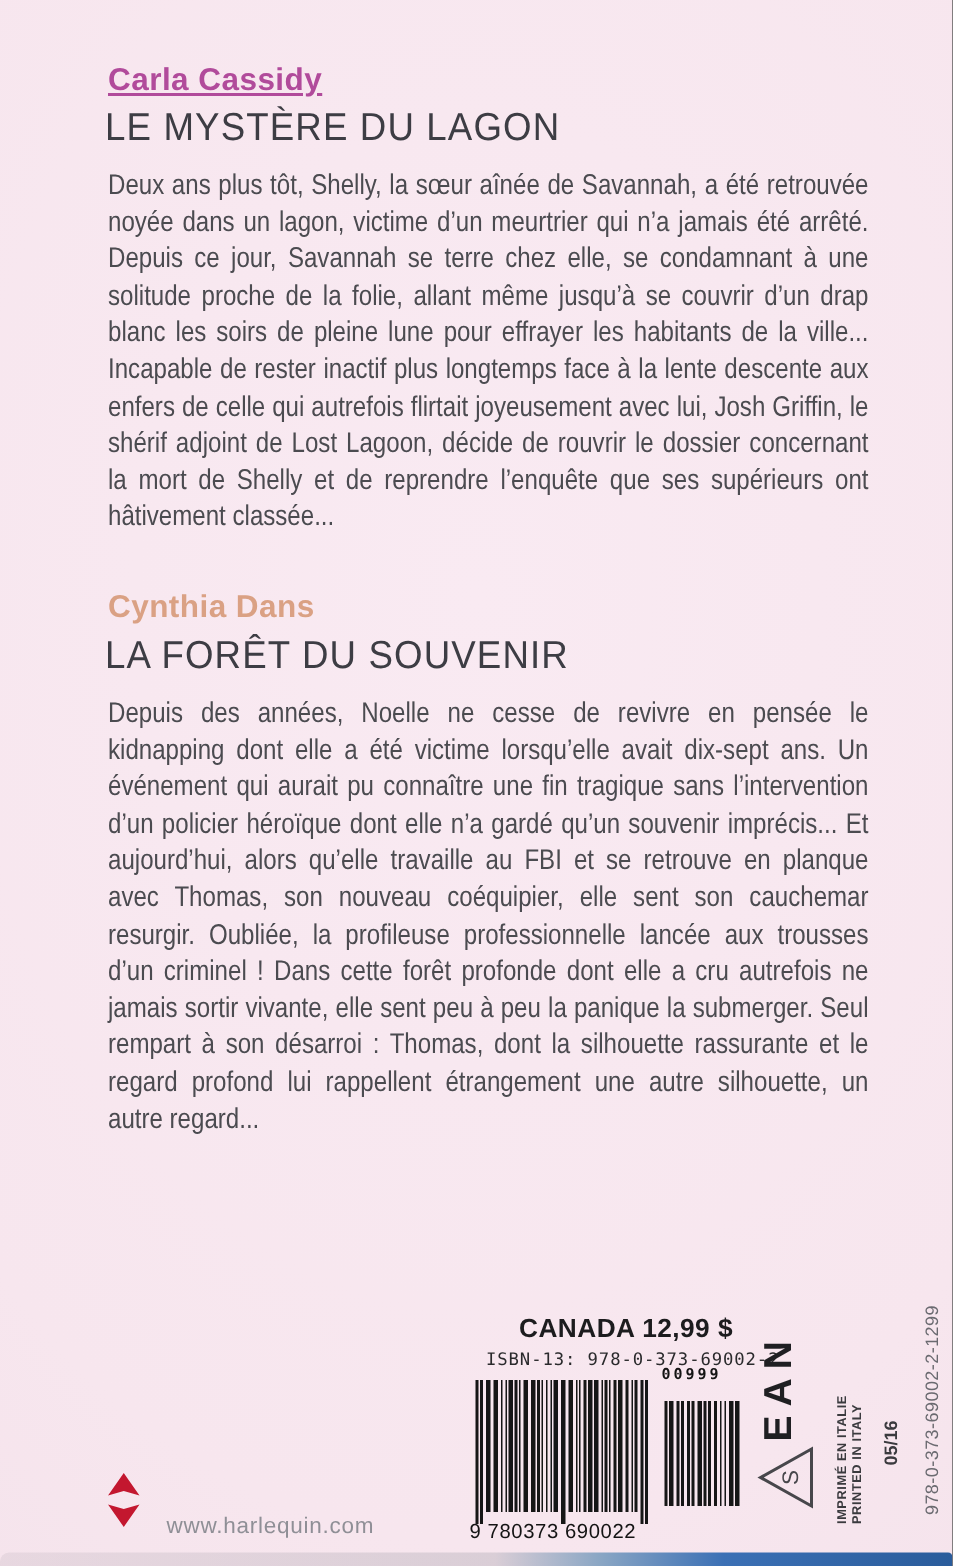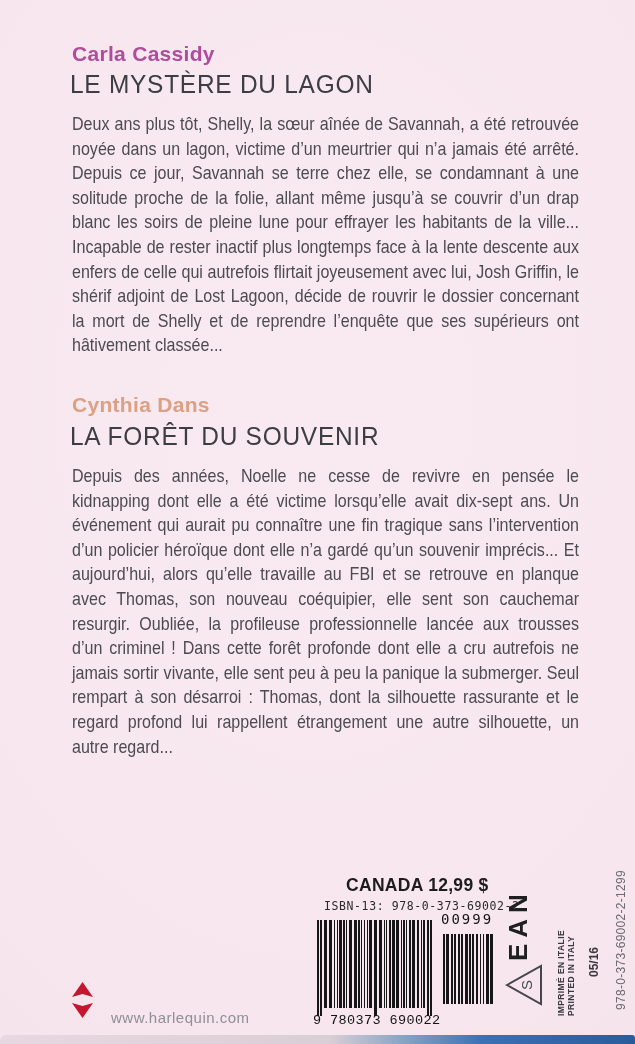--- a/index.html
+++ b/index.html
@@ -20,24 +20,24 @@
   #blurb1{top:112px;}
   #blurb2{top:464px;}
 
   
   .price{position:absolute;left:346px;top:875px;font-size:17.5px;font-weight:bold;color:#1c1c1e;letter-spacing:.3px;}
   .isbn{position:absolute;left:324px;top:899px;font-family:"DejaVu Sans Mono",monospace;
         font-size:11.5px;letter-spacing:.6px;color:#2a2a2c;}
   #barcode-main{position:absolute;left:317px;top:920px;overflow:visible;}
   #barcode-supp{position:absolute;left:443px;top:934px;overflow:visible;}
   svg.bars rect{fill:#161616;}
-  .barcode-digits{position:absolute;left:313px;top:1013px;font-family:Liberation Mono, monospace;
+  .barcode-digits{position:absolute;left:313px;top:1013px;font-family:Liberation Sans, sans-serif;
         font-size:13.5px;color:#141414;letter-spacing:.4px;}
   .supp-digits{position:absolute;left:441px;top:911px;font-family:"DejaVu Sans Mono",monospace;
-        font-size:14px;color:#141414;letter-spacing:2px;}
+        font-size:10px;color:#141414;letter-spacing:2px;font-weight:bold;}
   .ean{position:absolute;left:503px;top:882px;width:46px;height:86px;
         writing-mode:vertical-rl;transform:rotate(180deg);text-align:center;
         font-size:26px;font-weight:bold;color:#1f1f22;letter-spacing:6px;}
   #triangle-s{position:absolute;left:504px;top:964px;}
   .printed{position:absolute;left:502px;top:940px;width:130px;height:22px;
         transform:rotate(-90deg);font-size:8.5px;font-weight:bold;color:#3a3a3e;
         letter-spacing:.4px;line-height:10px;}
   .datecode{position:absolute;left:572px;top:955px;width:44px;height:14px;
         transform:rotate(-90deg);font-size:12px;font-weight:bold;color:#3a3a3e;text-align:center;}
   .edgecode{position:absolute;left:541px;top:933px;width:160px;height:14px;
@@ -53,21 +53,21 @@
   .edge-bottom{position:absolute;left:0;right:0;bottom:0;height:9px;
         background:linear-gradient(90deg, rgba(170,160,170,.18) 0%, rgba(150,150,160,.30) 52%,
                    #8aa6c4 63%, #3b70b5 76%, #2a5c9b 100%);
         border-radius:6px 3px 0 0;}
 </style>
 </head>
 <body>
 
 <div class="page">
 
-  <div class="author" id="author1" style="color: rgb(177, 75, 155);">Carla Cassidy</div>
+  <div class="author" id="author1" style="color: rgb(177, 75, 155); text-decoration: underline;">Carla Cassidy</div>
   <div class="title" id="title1">LE MYSTÈRE DU LAGON</div>
   <div class="blurb" id="blurb1">Deux ans plus tôt, Shelly, la sœur aînée de Savannah, a été retrouvée noyée dans un lagon, victime d’un meurtrier qui n’a jamais été arrêté. Depuis ce jour, Savannah se terre chez elle, se condamnant à une solitude proche de la folie, allant même jusqu’à se couvrir d’un drap blanc les soirs de pleine lune pour effrayer les habitants de la ville... Incapable de rester inactif plus longtemps face à la lente descente aux enfers de celle qui autrefois flirtait joyeusement avec lui, Josh Griffin, le shérif adjoint de Lost Lagoon, décide de rouvrir le dossier concernant la mort de Shelly et de reprendre l’enquête que ses supérieurs ont hâtivement classée...</div>
 
   <div class="author" id="author2" style="color: rgb(218, 161, 132);">Cynthia Dans</div>
   <div class="title" id="title2">LA FORÊT DU SOUVENIR</div>
   <div class="blurb" id="blurb2">Depuis des années, Noelle ne cesse de revivre en pensée le kidnapping dont elle a été victime lorsqu’elle avait dix-sept ans. Un événement qui aurait pu connaître une fin tragique sans l’intervention d’un policier héroïque dont elle n’a gardé qu’un souvenir imprécis... Et aujourd’hui, alors qu’elle travaille au FBI et se retrouve en planque avec Thomas, son nouveau coéquipier, elle sent son cauchemar resurgir. Oubliée, la profileuse professionnelle lancée aux trousses d’un criminel ! Dans cette forêt profonde dont elle a cru autrefois ne jamais sortir vivante, elle sent peu à peu la panique la submerger. Seul rempart à son désarroi : Thomas, dont la silhouette rassurante et le regard profond lui rappellent étrangement une autre silhouette, un autre regard...</div>
 
   <svg id="logo-icon" width="25" height="36" viewBox="0 0 25 36">
     <polygon points="12.5,0 23,15 12.5,12 2,15" fill="#c3172f"></polygon>
     <polygon points="12.5,36 23,21 12.5,24 2,21" fill="#c3172f"></polygon>

